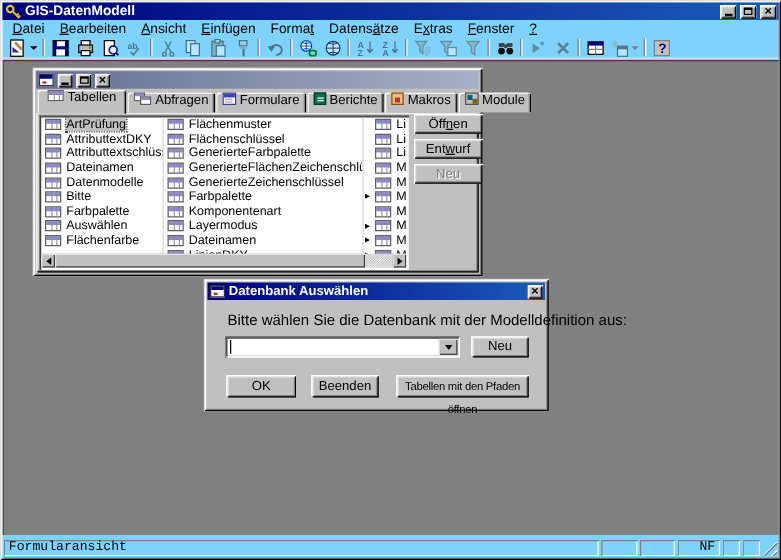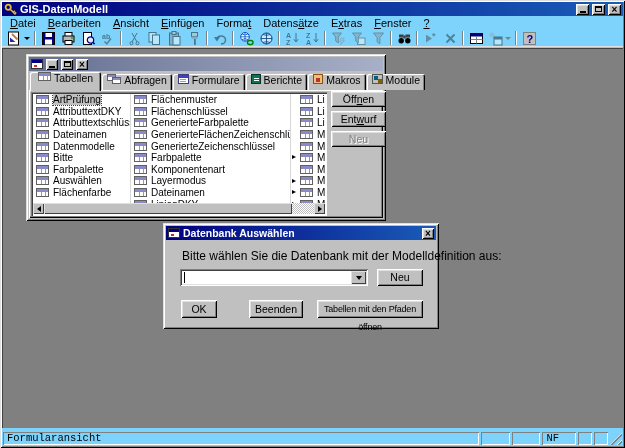--- a/index.html
+++ b/index.html
@@ -121,32 +121,32 @@
   .dialog { left:161px; top:175px; width:276px; height:106px; z-index:5; }
   .dlg-body { position:relative; height:86px; font-size:10px; }
   .dlg-label { position:absolute; left:16px; top:9px; white-space:nowrap; font-size:12px; }
   .combo { position:absolute; left:14px; top:29px; width:188px; height:17px; display:flex; align-items:center; }
   .combo .caret { width:1px; height:11px; background:#000; margin-left:4px; }
   .combo .cbtn { position:absolute; right:2px; top:2px; width:15px; height:13px;
                  display:flex; align-items:center; justify-content:center; }
   .tri-d { width:0;height:0;border-left:3.5px solid transparent;border-right:3.5px solid transparent;border-top:4px solid #000; }
   .dlg-btn { position:absolute; font-size:10.5px; text-align:center; color:#000; height:18px; line-height:18px; }
   .btn-neu     { left:211px; top:29px;  width:46px;  height:17px; line-height:17px; }
-  .btn-ok      { left:15px;  top:60px;  width:36px; }
+  .btn-ok      { left:15px;  top:60px;  width:56px; }
   .btn-beenden { left:83px;  top:60px;  width:54px; }
   .btn-open-tables { left:151px; top:60px; width:106px; font-size:9px; letter-spacing:-0.2px; }
 
   
   .statusbar { position:absolute; left:2px; right:2px; bottom:2px; height:17px;
                display:flex; align-items:center; gap:2px; padding:2px 1px 1px 1px; }
   .sb-panel { height:13px; font-size:10.5px; line-height:13px; padding:0 4px; color:#000;
               white-space:nowrap; overflow:hidden;font-family:Liberation Mono, monospace; }
   .sb-main { width:480px; }
   .sb-sm   { width:29px; }
-  .sb-nf   { width:34px; text-align:left; }
+  .sb-nf   { width:34px; text-align:right; }
   .sb-xs   { width:14px; }
   .grip { margin-left:auto; width:12px; height:12px; align-self:flex-end;
           background: repeating-linear-gradient(135deg, transparent 0 3px, #fff 3px 4px, #808080 4px 5px);
           clip-path: polygon(100% 0, 100% 100%, 0 100%); }
 
   
   .ic-query { width:14px; height:10px; position:relative; flex:none; }
   .ic-query i { position:absolute; width:9px; height:7px; background:#fff; border:1px solid #606060;
                 background-image:linear-gradient(#8a8ac8,#8a8ac8); background-size:100% 2px; background-repeat:no-repeat; }
   .ic-query i:nth-child(1){ left:0; top:0; } .ic-query i:nth-child(2){ left:5px; top:3px; }

